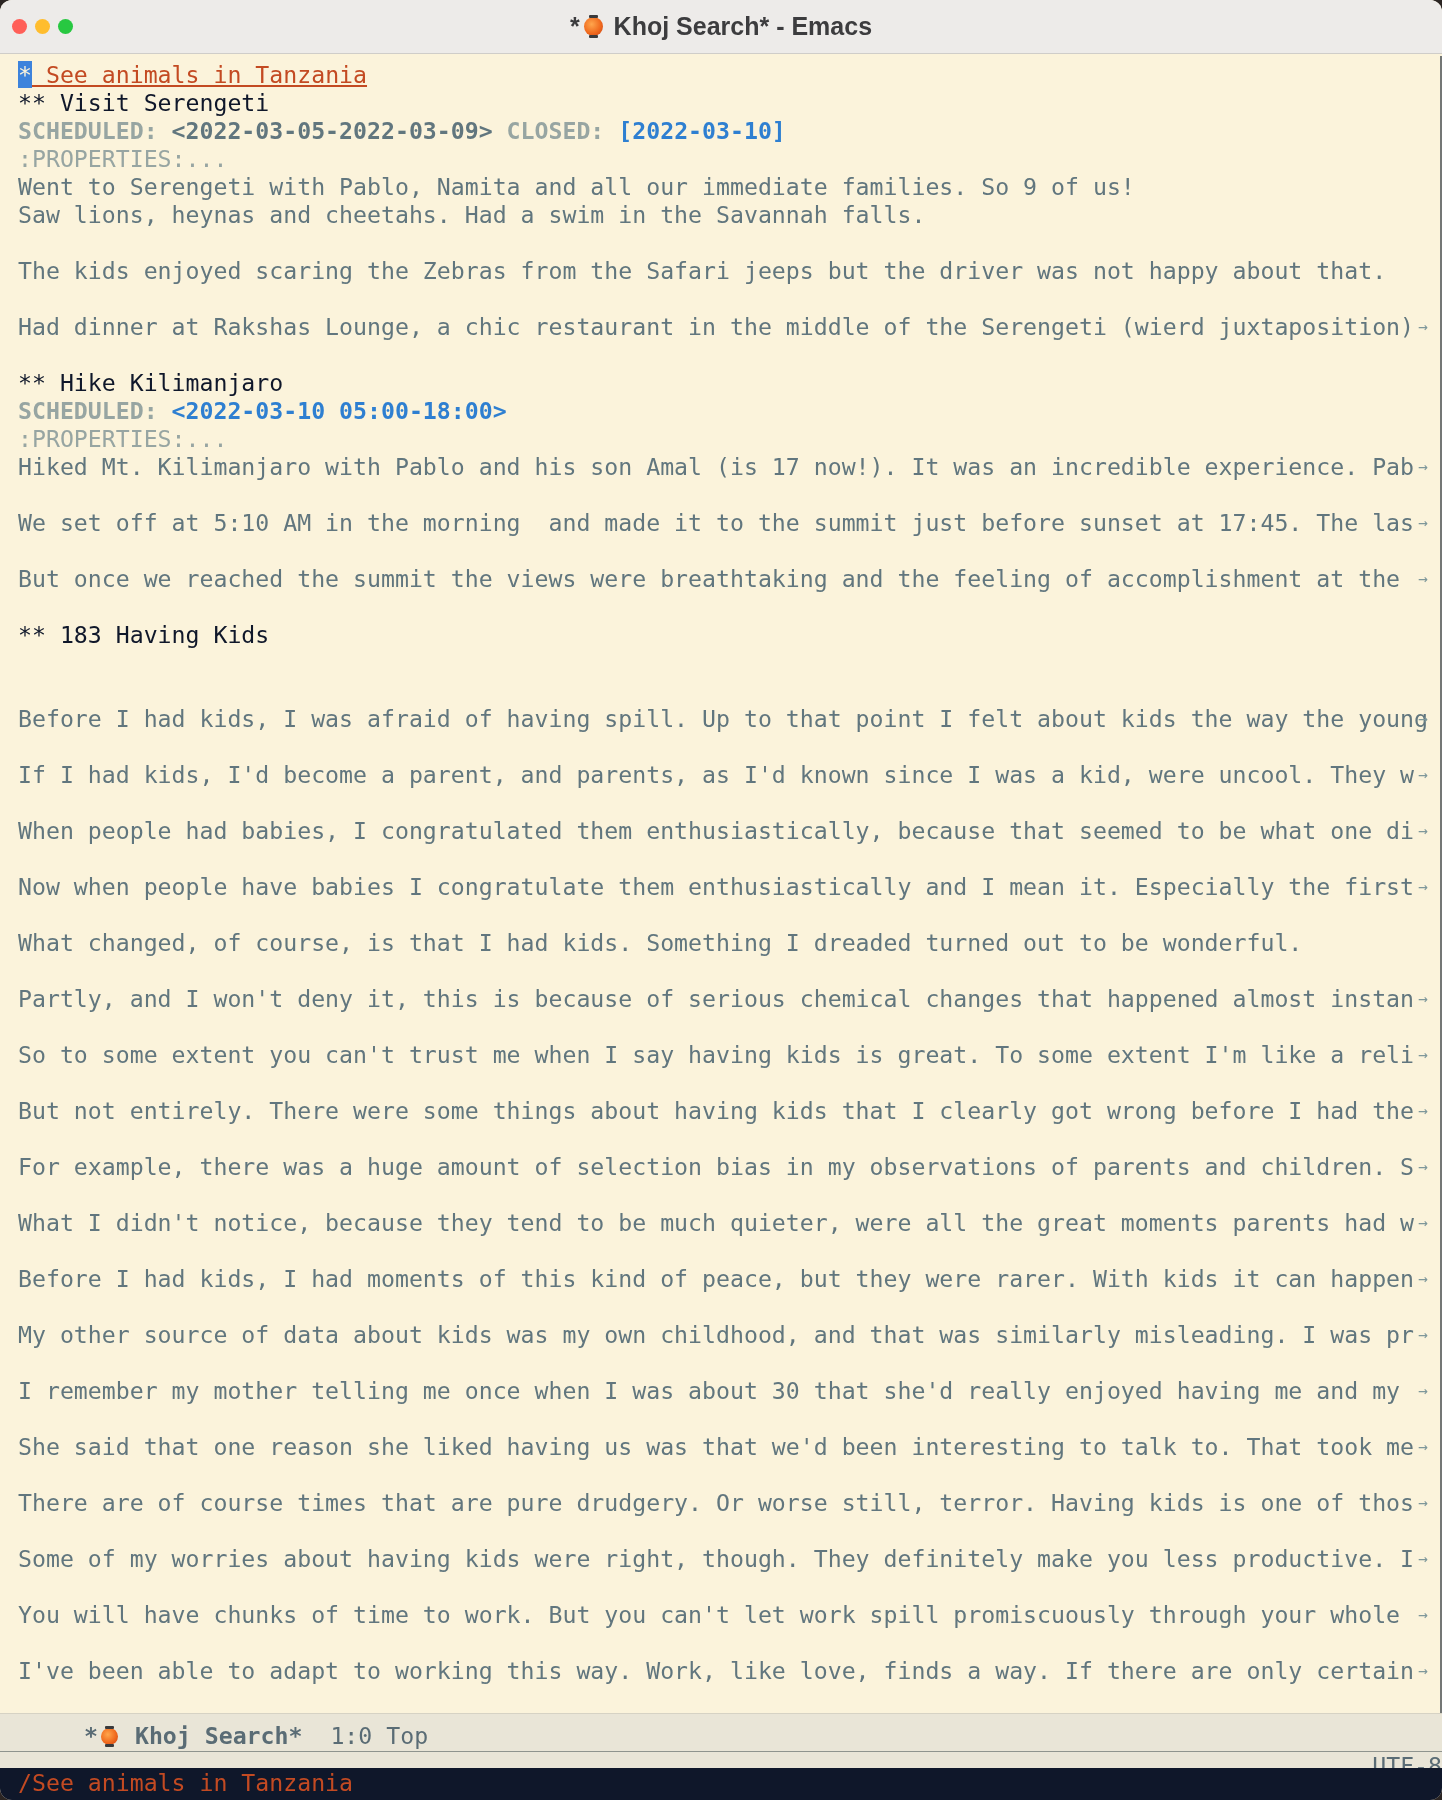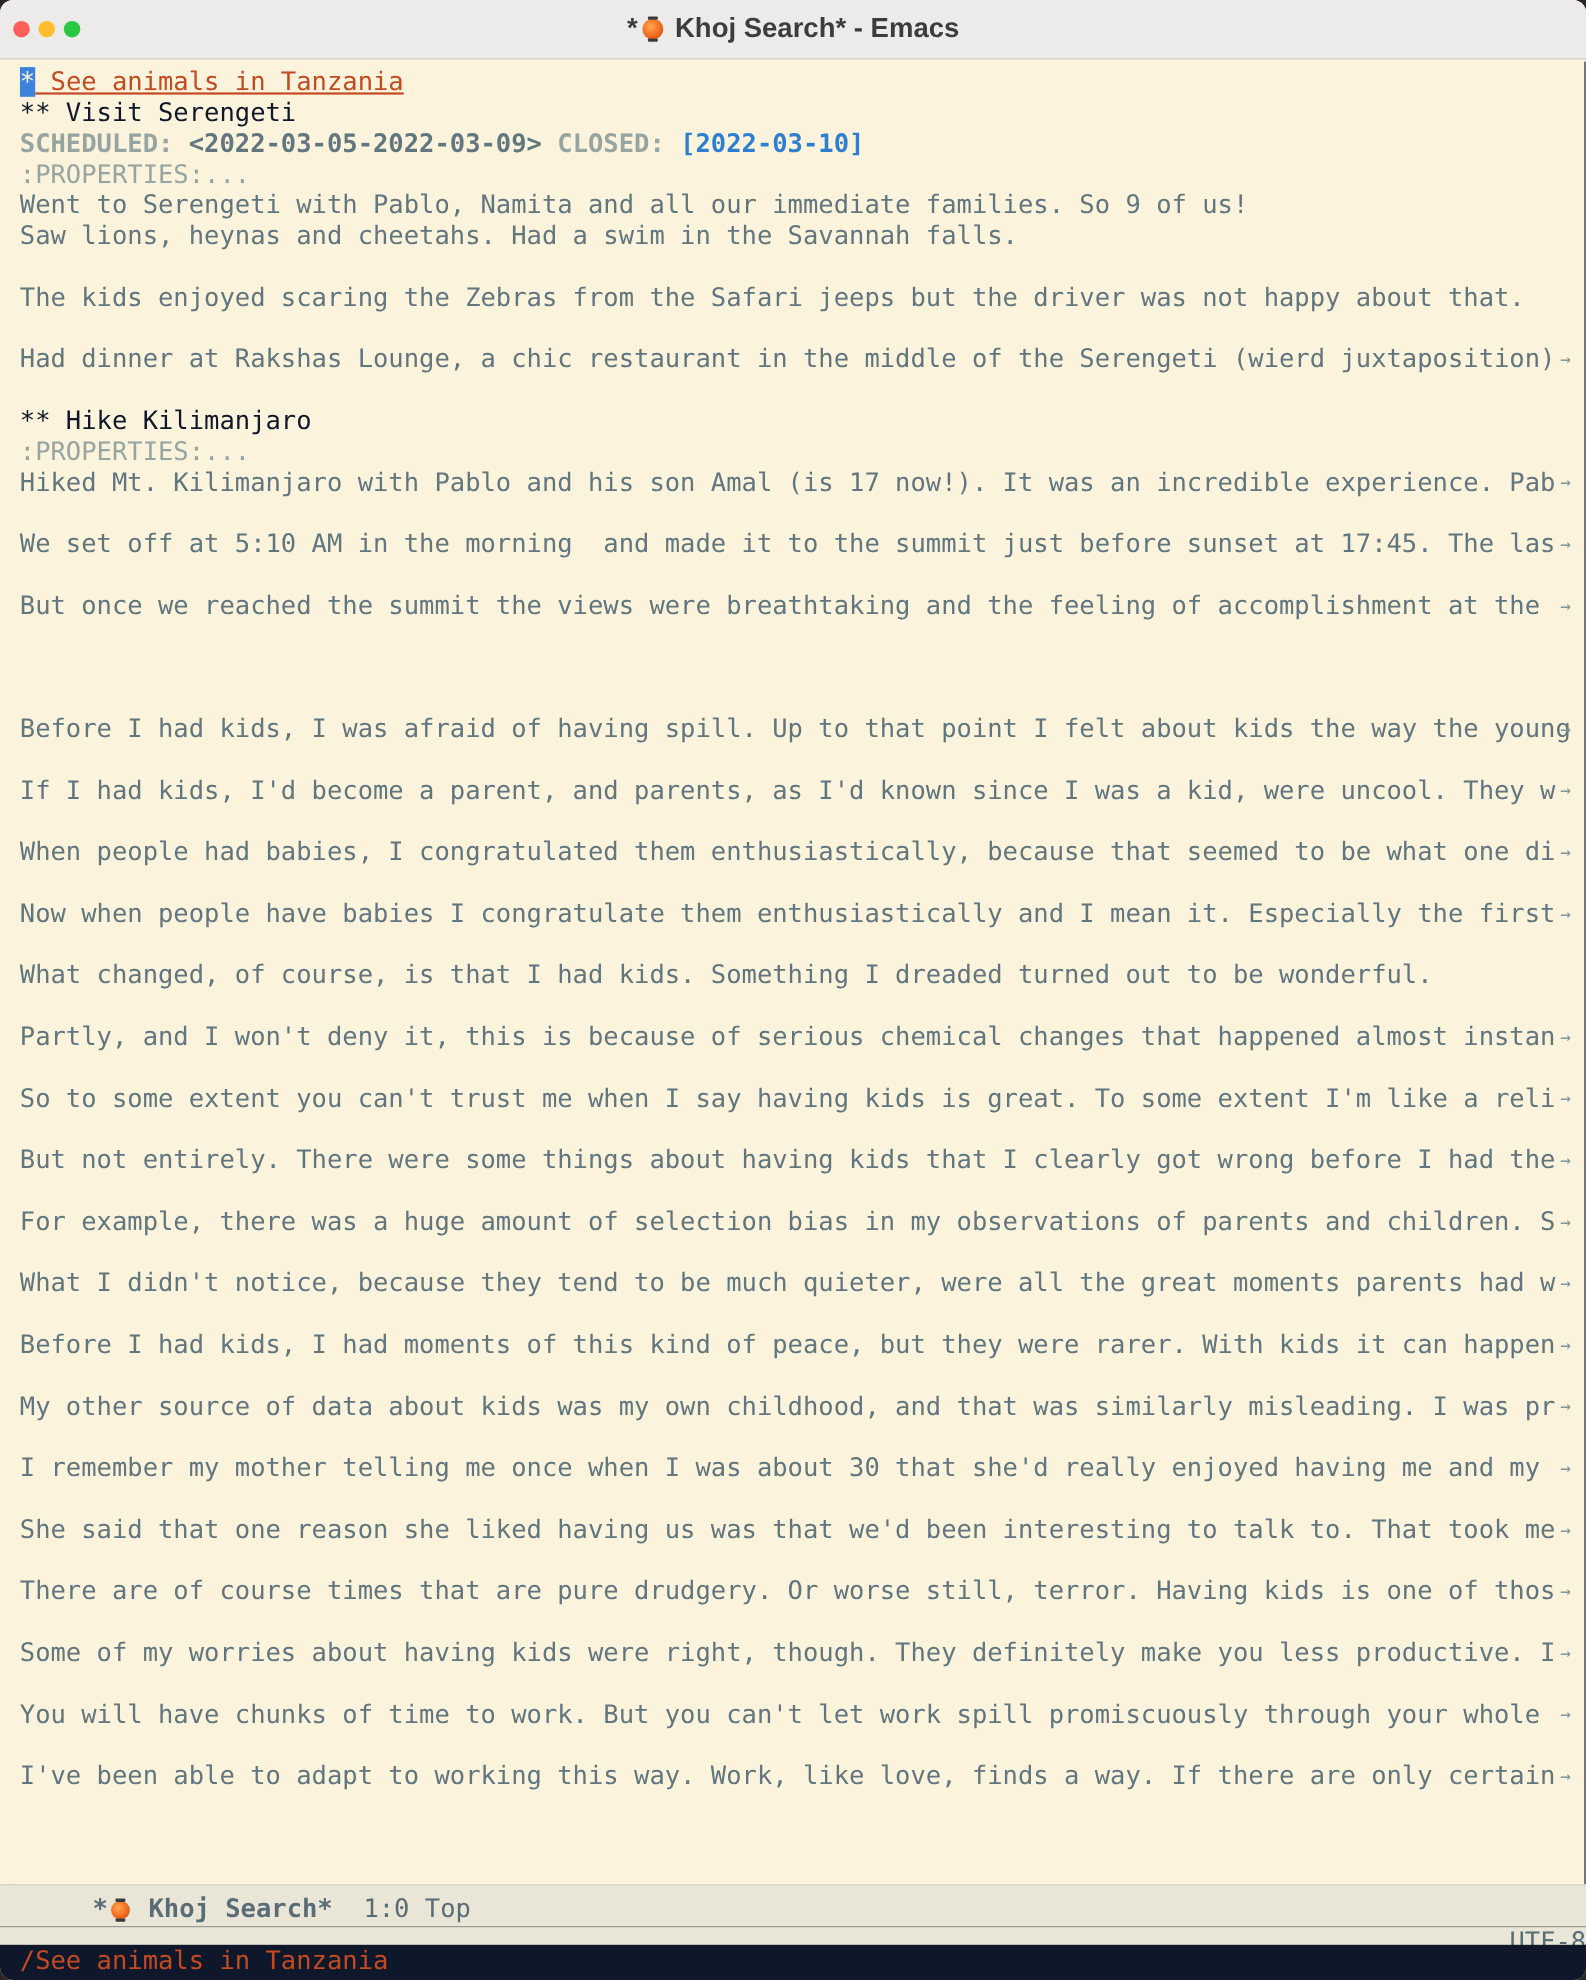--- a/index.html
+++ b/index.html
@@ -73,27 +73,29 @@
         <div class="line"><span class="c-gray seg-b">SCHEDULED: </span><span class="c-body seg-b">&lt;2022-03-05-2022-03-09&gt; </span><span class="c-gray seg-b">CLOSED: </span><span class="c-blue seg-b">[2022-03-10]</span></div>
         <div class="line"><span class="c-gray">:PROPERTIES:...</span></div>
         <div class="line"><span class="c-body">Went to Serengeti with Pablo, Namita and all our immediate families. So 9 of us!</span></div>
         <div class="line"><span class="c-body">Saw lions, heynas and cheetahs. Had a swim in the Savannah falls.</span></div>
         <div class="line"></div>
         <div class="line"><span class="c-body">The kids enjoyed scaring the Zebras from the Safari jeeps but the driver was not happy about that.</span></div>
         <div class="line"></div>
         <div class="line"><span class="c-body">Had dinner at Rakshas Lounge, a chic restaurant in the middle of the Serengeti (wierd juxtaposition)</span><span class="trunc">→</span></div>
         <div class="line"></div>
         <div class="line"><span class="c-green">** Hike Kilimanjaro</span></div>
+        <div class="line"><span class="c-gray seg-b">SCHEDULED: </span><span class="c-blue seg-b">&lt;2022-03-10 05:00-18:00&gt;</span></div>
         <div class="line"><span class="c-gray">:PROPERTIES:...</span></div>
         <div class="line"><span class="c-body">Hiked Mt. Kilimanjaro with Pablo and his son Amal (is 17 now!). It was an incredible experience. Pab</span><span class="trunc">→</span></div>
         <div class="line"></div>
         <div class="line"><span class="c-body">We set off at 5:10 AM in the morning  and made it to the summit just before sunset at 17:45. The las</span><span class="trunc">→</span></div>
         <div class="line"></div>
         <div class="line"><span class="c-body">But once we reached the summit the views were breathtaking and the feeling of accomplishment at the </span><span class="trunc">→</span></div>
         <div class="line"></div>
+        <div class="line"><span class="c-green">** 183 Having Kids</span></div>
         <div class="line"></div>
         <div class="line"></div>
         <div class="line"><span class="c-body">Before I had kids, I was afraid of having spill. Up to that point I felt about kids the way the young</span><span class="trunc">→</span></div>
         <div class="line"></div>
         <div class="line"><span class="c-body">If I had kids, I'd become a parent, and parents, as I'd known since I was a kid, were uncool. They w</span><span class="trunc">→</span></div>
         <div class="line"></div>
         <div class="line"><span class="c-body">When people had babies, I congratulated them enthusiastically, because that seemed to be what one di</span><span class="trunc">→</span></div>
         <div class="line"></div>
         <div class="line"><span class="c-body">Now when people have babies I congratulate them enthusiastically and I mean it. Especially the first</span><span class="trunc">→</span></div>
         <div class="line"></div>

